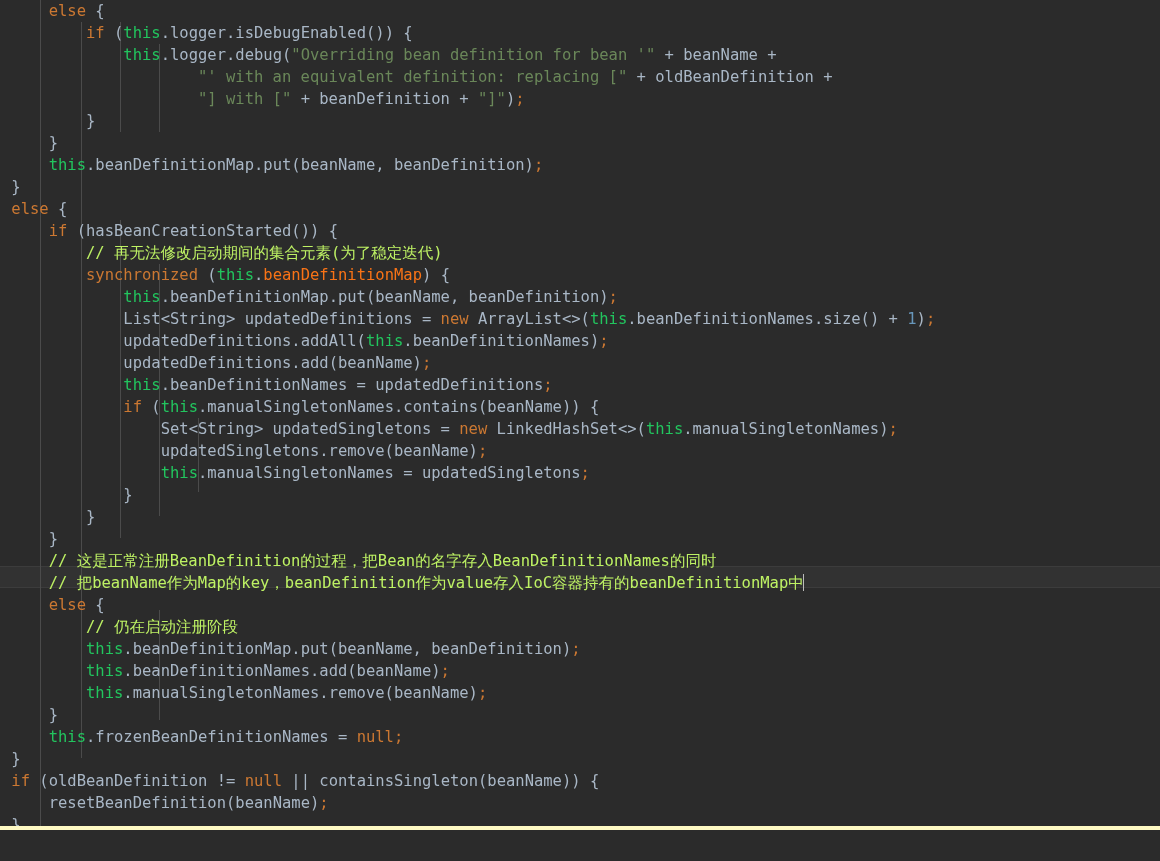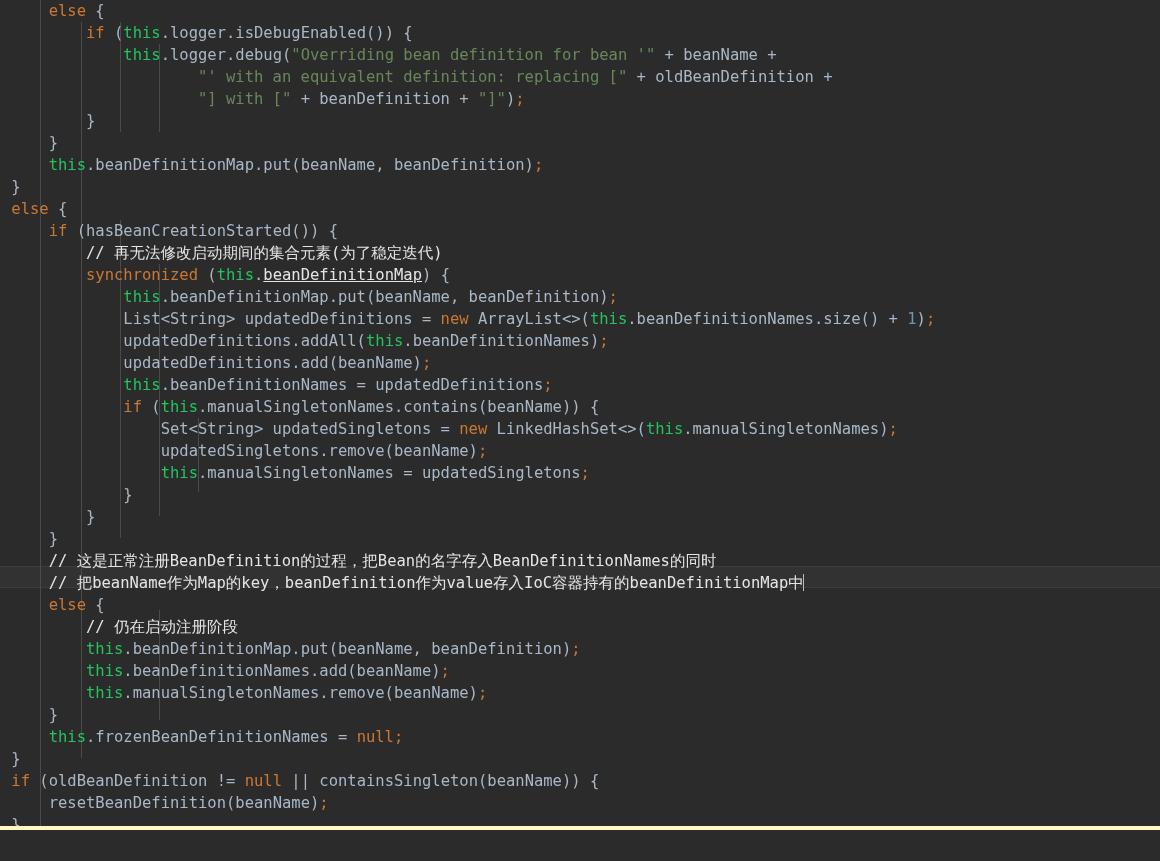--- a/index.html
+++ b/index.html
@@ -59,23 +59,23 @@
     display: block;
     height: 22px;
     padding-left: 2px;
   }
 
   
   .kw   { color: #cc7832; }           
   .id   { color: #a9b7c6; }           
   .fld  { color: #22c55e; }           
   .str  { color: #6a8759; }           
-  .cmt  { color: #e5e5e5; }           
+  .cmt  { color: #bef264; }           
   .num  { color: #6897bb; }           
-  .lnk  { color: #e5e5e5; text-decoration: underline; }  
+  .lnk  { color: #f97316; }  
 
   
   .caret {
     display: inline-block;
     width: 1px;
     height: 17px;
     background: #bbbbbb;
     vertical-align: -3px;
     margin-left: -1px;
   }

